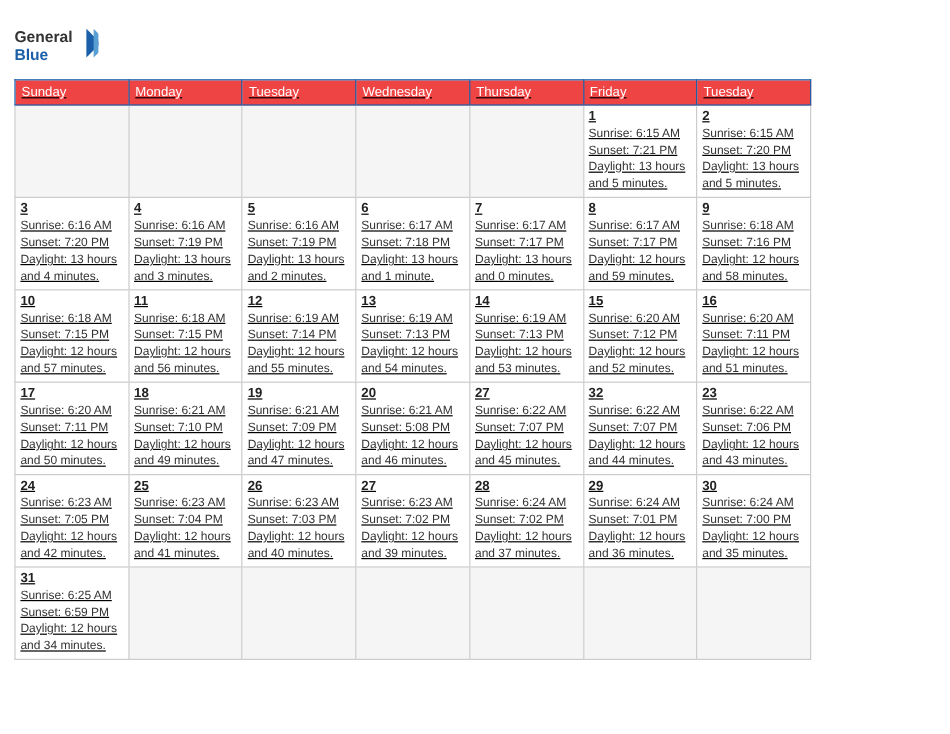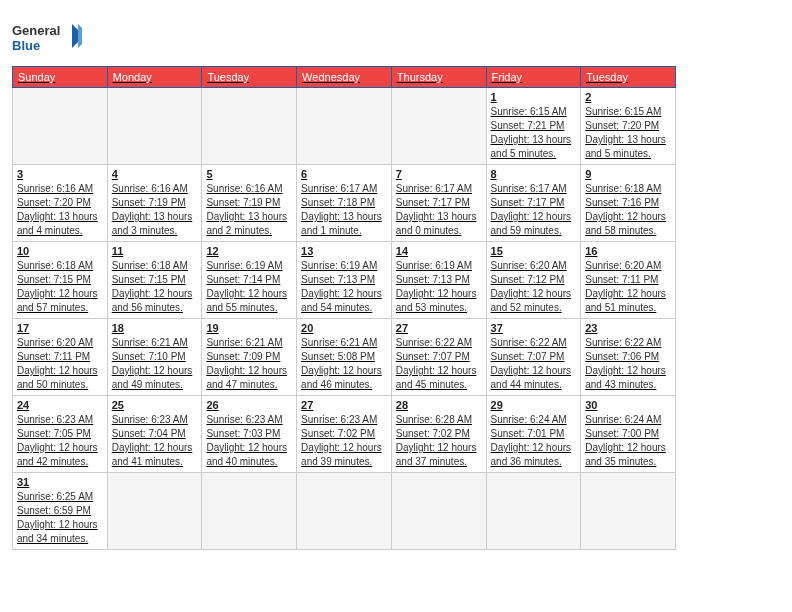--- a/index.html
+++ b/index.html
@@ -268,21 +268,21 @@
 and 46 minutes.</div>
           </td>
           <td>
             <span class="day-num">27</span>
             <div class="day-info">Sunrise: 6:22 AM
 Sunset: 7:07 PM
 Daylight: 12 hours
 and 45 minutes.</div>
           </td>
           <td>
-            <span class="day-num">37</span>
+            <span class="day-num">32</span>
             <div class="day-info">Sunrise: 6:22 AM
 Sunset: 7:07 PM
 Daylight: 12 hours
 and 44 minutes.</div>
           </td>
           <td>
             <span class="day-num">23</span>
             <div class="day-info">Sunrise: 6:22 AM
 Sunset: 7:06 PM
 Daylight: 12 hours
@@ -313,21 +313,21 @@
           </td>
           <td>
             <span class="day-num">27</span>
             <div class="day-info">Sunrise: 6:23 AM
 Sunset: 7:02 PM
 Daylight: 12 hours
 and 39 minutes.</div>
           </td>
           <td>
             <span class="day-num">28</span>
-            <div class="day-info">Sunrise: 6:28 AM
+            <div class="day-info">Sunrise: 6:24 AM
 Sunset: 7:02 PM
 Daylight: 12 hours
 and 37 minutes.</div>
           </td>
           <td>
             <span class="day-num">29</span>
             <div class="day-info">Sunrise: 6:24 AM
 Sunset: 7:01 PM
 Daylight: 12 hours
 and 36 minutes.</div>

